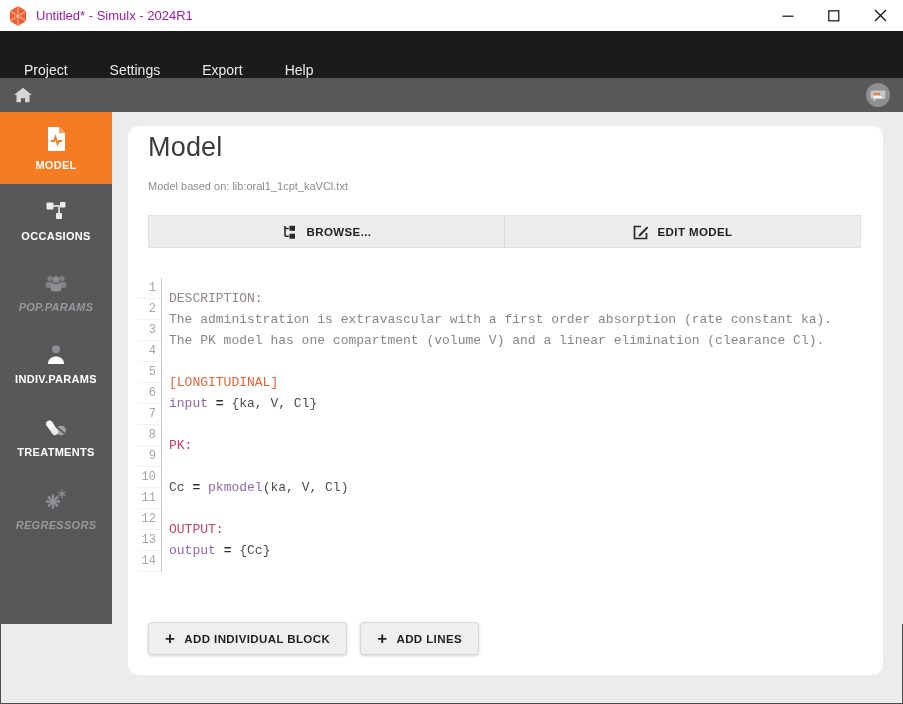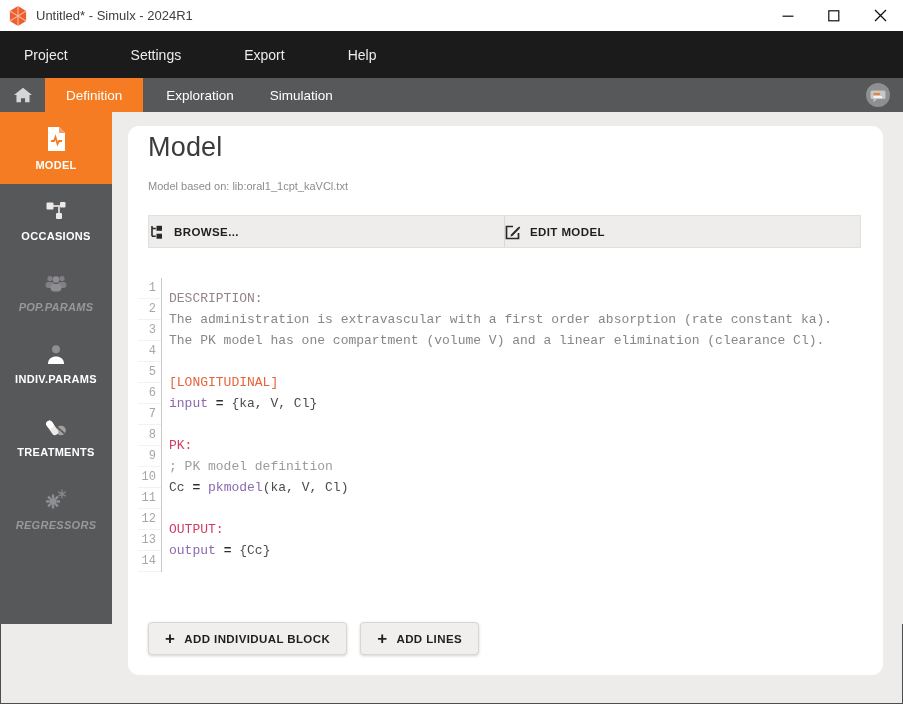--- a/index.html
+++ b/index.html
@@ -7,25 +7,25 @@
   body {
     font-family: "Liberation Sans", sans-serif;
     background:#edeceb;
     overflow:hidden;
     position:relative;
     box-shadow: inset 0 0 0 1px #4e4e4e;
   }
   
   .titlebar { height:31px; background:#ffffff; display:flex; align-items:center; padding-left:9px; }
   .logo { width:18px; height:20px; margin-right:9px; display:flex; }
-  .title { font-size:13px; color:#404040; }
+  .title { font-size:13px; color:#a21caf; }
   .win-controls { margin-left:auto; display:flex; height:100%; }
   .win-btn { width:46px; height:100%; display:flex; align-items:center; justify-content:center; cursor:default; }
   
-  .menubar { height:47px; background:#1b1b1b; display:flex; align-items:center; padding-left:24px; gap:63px; }
+  .menubar { height:47px; background:#1b1b1b; display:flex; align-items:flex-end; padding-left:24px; gap:42px; }
   .menu-item { color:#ececec; font-size:14px; cursor:default; }
   
   .tabbar { height:34px; background:#57585a; display:flex; align-items:stretch; }
   .home-tab { width:45px; display:flex; align-items:center; justify-content:center; }
   .tab { display:flex; align-items:center; padding:0 13px; margin-left:10px; color:#fff; font-size:13.5px; }
   .tab.active { background:var(--accent); padding:0 21px; margin-left:0; }
   .feedback { margin-left:auto; align-self:center; margin-right:12px; display:flex; }
   
   .app-body { display:flex; height:512px; }
   .sidebar { width:112px; background:#57585a; display:flex; flex-direction:column; }
@@ -34,21 +34,21 @@
   .side-icon { display:flex; color:#eceae8; }
   .side-label { font-size:11px; font-weight:bold; letter-spacing:.3px; color:#ffffff; }
   .side-item.disabled .side-label { color:#98979b;font-style:italic; }
   .side-item.disabled .side-icon { color:#8f8e92; }
   
   .main { flex:1; background:var(--content_bg); }
   .card { margin:14px 20px 0 16px; background:#ffffff; border-radius:11px; padding:6px 22px 20px 20px; }
   .page-title { font-size:27px; font-weight:400; color:#3b3b3b; letter-spacing:.2px; }
   .subtitle { margin-top:17px; font-size:11px; color:#8e8d8c; }
   .toolbar { margin-top:23px; display:flex; background:#eeedeb; border:1px solid #e2e0de; height:33px; }
-  .tool-btn { flex:1; display:flex; align-items:center; justify-content:flex-start; gap:9px;
+  .tool-btn { flex:1; display:flex; align-items:center; justify-content:center; gap:9px;
               font-size:11.5px; font-weight:bold; color:#1e1e1e; letter-spacing:.4px;
               border-right:1px solid #dbd9d7; cursor:default; }
   .tool-btn:last-child { border-right:none; }
   .tool-icon { display:flex; }
   
   .editor { margin-top:30px; margin-left:-10px; font-family:"Liberation Mono","DejaVu Sans Mono",monospace; font-size:13px; }
   .erow { display:flex; height:21px; }
   .gutter { width:24px; text-align:right; padding-right:5px; color:#a6a6a6; font-size:12px;
             line-height:21px; border-right:1px solid #c8c8c8; box-shadow: inset 0 -1px 0 #f2f2f2; }
   .codeline { padding-left:7px; line-height:21px; white-space:pre;margin-top:10px; }
@@ -106,25 +106,20 @@
   </div>
 
 <div class="tabbar">
   <span class="home-tab">
     <span style="display:flex">
       <svg width="20" height="18" viewBox="0 0 24 22">
           <path fill="#d6d6d6" d="M12 2 L23 11 h-3 v9 h-5.5 v-5 h-5 v5 H4 v-9 H1 Z"></path>
         </svg>
     </span>
   </span>
-  <span id="tabs-holder" style="display:flex;align-items:stretch">
-      <span class="tab active">Definition</span>
-      <span class="tab">Exploration</span>
-      <span class="tab">Simulation</span>
-    </span>
   <span class="feedback">
     <svg width="26" height="26" viewBox="0 0 26 26">
         <circle cx="13" cy="13" r="12" fill="#8e8f90"></circle>
         <path d="M7 8.5 h12 a1.5 1.5 0 0 1 1.5 1.5 v5.5 a1.5 1.5 0 0 1 -1.5 1.5 H12 l-3.5 3.2 v-3.2 H7 a1.5 1.5 0 0 1 -1.5 -1.5 V10 a1.5 1.5 0 0 1 1.5 -1.5 Z" fill="#c6c6c6"></path>
         <rect x="8.5" y="11" width="6.5" height="1.9" fill="#f57c22"></rect>
         <rect x="8.5" y="14.2" width="8.5" height="1.6" fill="#ffffff"></rect>
       </svg>
   </span>
 </div>
 
@@ -282,21 +277,20 @@
           <div class="erow">
             <span class="gutter">7</span>
             <span class="codeline"></span>
           </div>
           <div class="erow">
             <span class="gutter">8</span>
             <span class="codeline"><span class="tok-sec2">PK:</span></span>
           </div>
           <div class="erow">
             <span class="gutter">9</span>
-            <span class="codeline"><span class="tok-comment">; PK model definition</span></span>
           </div>
           <div class="erow">
             <span class="gutter">10</span>
             <span class="codeline"><span class="tok-plain">Cc </span><span class="tok-op">=</span><span class="tok-plain"> </span><span class="tok-kw">pkmodel</span><span class="tok-plain">(ka, V, Cl)</span></span>
           </div>
           <div class="erow">
             <span class="gutter">11</span>
             <span class="codeline"></span>
           </div>
           <div class="erow">

